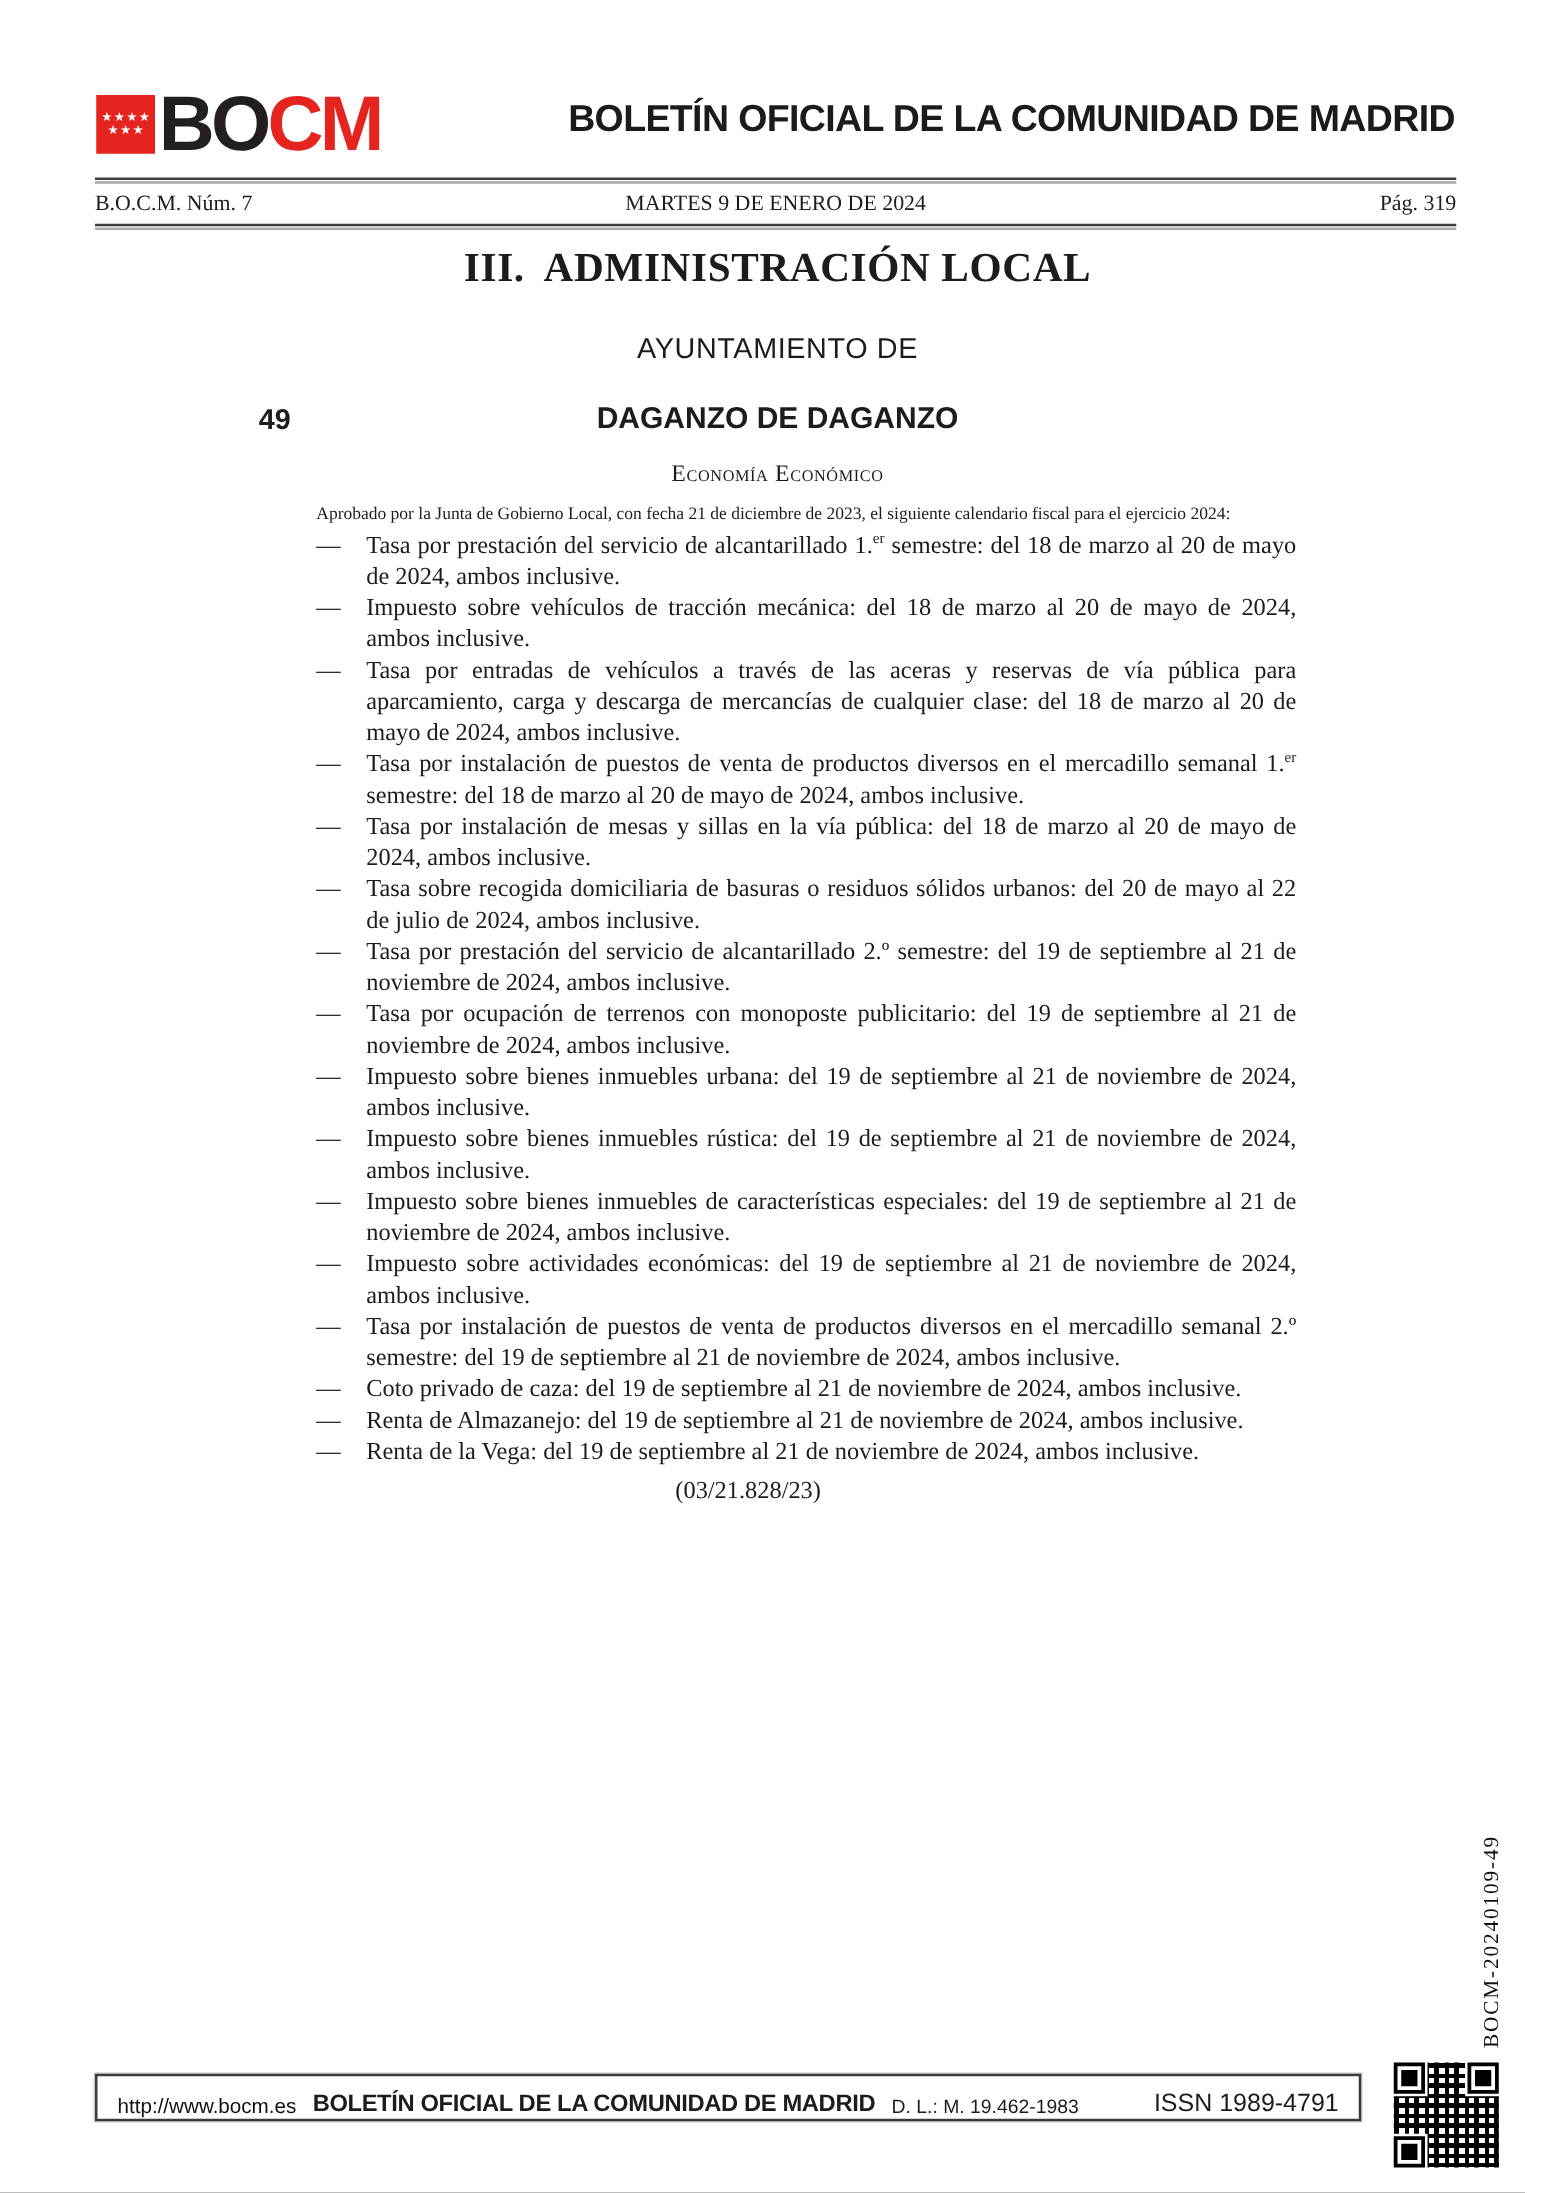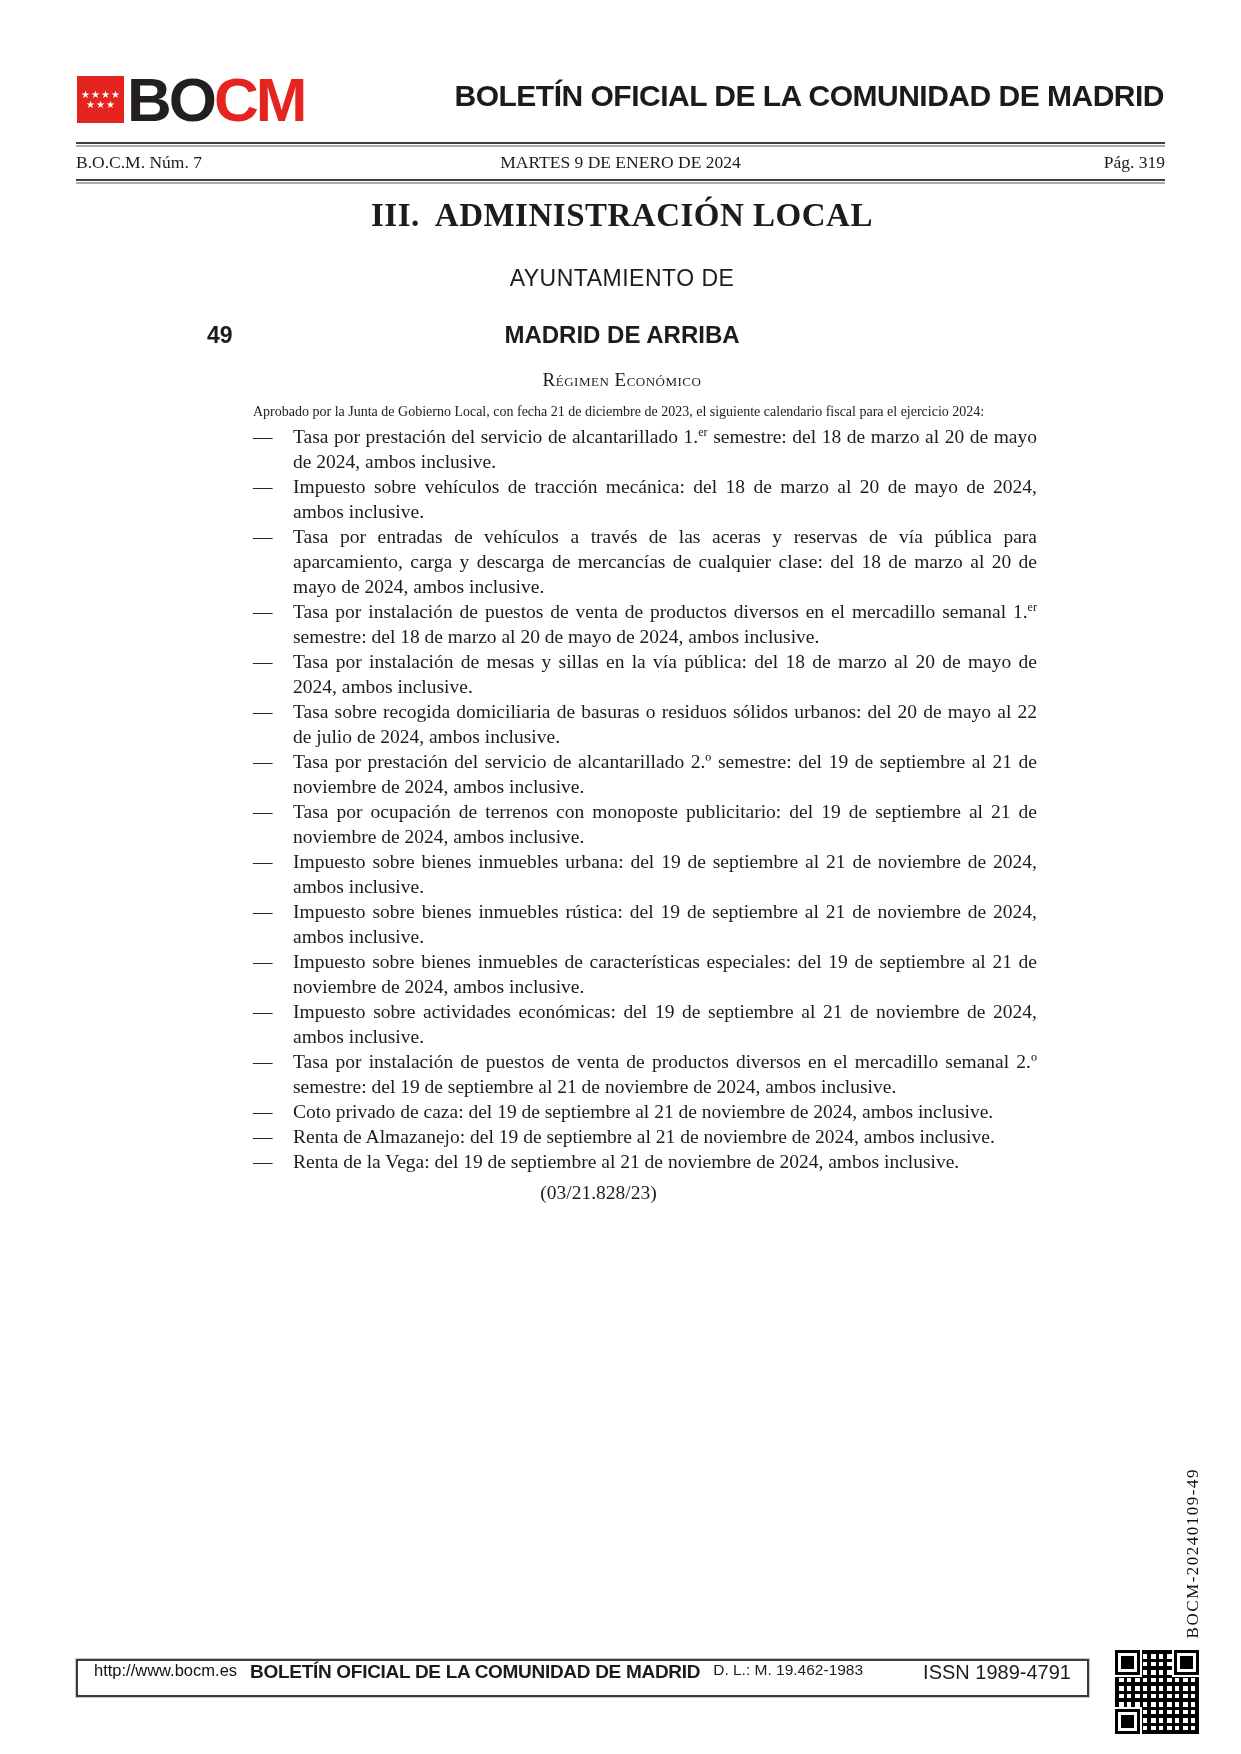--- a/index.html
+++ b/index.html
@@ -61,21 +61,21 @@
     font-size:19.5px; line-height:25px; }
 
   
   .vcode { position:absolute; right:38px; bottom:116px;
     writing-mode:vertical-rl; transform:rotate(180deg);
     font-size:17px; letter-spacing:1.5px; color:#111; }
 
   
   .fbox { position:absolute; left:76px; top:1659px; width:1013px; height:38px;
     border:2px solid #3c3c3c; box-shadow:0 0 0 1px #c7c7c7;
-    display:flex; align-items:flex-start; padding:0 16px; box-sizing:border-box;
+    display:flex; align-items:flex-end; padding:0 16px; box-sizing:border-box;
     font-family:"Liberation Sans", sans-serif; background:#fff; }
   .furl { font-size:16.5px; color:#111; text-decoration:none; }
   .ftitle { flex:1; text-align:center; font-weight:700; font-size:19px;
     letter-spacing:-0.3px; }
   .fdl { font-size:15.5px; margin-right:60px; }
   .fissn { font-size:20px; }
 
   .qr { position:absolute; left:1115px; top:1650px; width:84px; height:84px;
     background-image:
       repeating-linear-gradient(0deg, #000 0 4px, transparent 4px 8px, #000 8px 11px, transparent 11px 16px),
@@ -111,23 +111,23 @@
       <span class="meta-right">Pág. 319</span>
     </div>
     <div class="rule rule-bottom"></div>
   </header>
 
   <main class="article">
     <h1 class="sec-title"><span class="sec-num">III.</span><span>ADMINISTRACIÓN LOCAL</span></h1>
     <h2 class="entity">AYUNTAMIENTO DE</h2>
     <div class="muni-row">
       <span class="muni-num">49</span>
-      <span class="muni">MADRID DE ARRIBA</span>
+      <span class="muni">DAGANZO DE DAGANZO</span>
     </div>
-    <h3 class="subject">Régimen Económico</h3>
+    <h3 class="subject">Economía Económico</h3>
     <p class="intro">Aprobado por la Junta de Gobierno Local, con fecha 21 de diciembre de 2023, el siguiente calendario fiscal para el ejercicio 2024:</p>
     <ol class="fiscal-list">
         <li><span class="dash">—</span>Tasa por prestación del servicio de alcantarillado 1.<sup>er</sup> semestre: del 18 de marzo al 20 de mayo de 2024, ambos inclusive.</li>
         <li><span class="dash">—</span>Impuesto sobre vehículos de tracción mecánica: del 18 de marzo al 20 de mayo de 2024, ambos inclusive.</li>
         <li><span class="dash">—</span>Tasa por entradas de vehículos a través de las aceras y reservas de vía pública para aparcamiento, carga y descarga de mercancías de cualquier clase: del 18 de marzo al 20 de mayo de 2024, ambos inclusive.</li>
         <li><span class="dash">—</span>Tasa por instalación de puestos de venta de productos diversos en el mercadillo semanal 1.<sup>er</sup> semestre: del 18 de marzo al 20 de mayo de 2024, ambos inclusive.</li>
         <li><span class="dash">—</span>Tasa por instalación de mesas y sillas en la vía pública: del 18 de marzo al 20 de mayo de 2024, ambos inclusive.</li>
         <li><span class="dash">—</span>Tasa sobre recogida domiciliaria de basuras o residuos sólidos urbanos: del 20 de mayo al 22 de julio de 2024, ambos inclusive.</li>
         <li><span class="dash">—</span>Tasa por prestación del servicio de alcantarillado 2.º semestre: del 19 de septiembre al 21 de noviembre de 2024, ambos inclusive.</li>
         <li><span class="dash">—</span>Tasa por ocupación de terrenos con monoposte publicitario: del 19 de septiembre al 21 de noviembre de 2024, ambos inclusive.</li>

